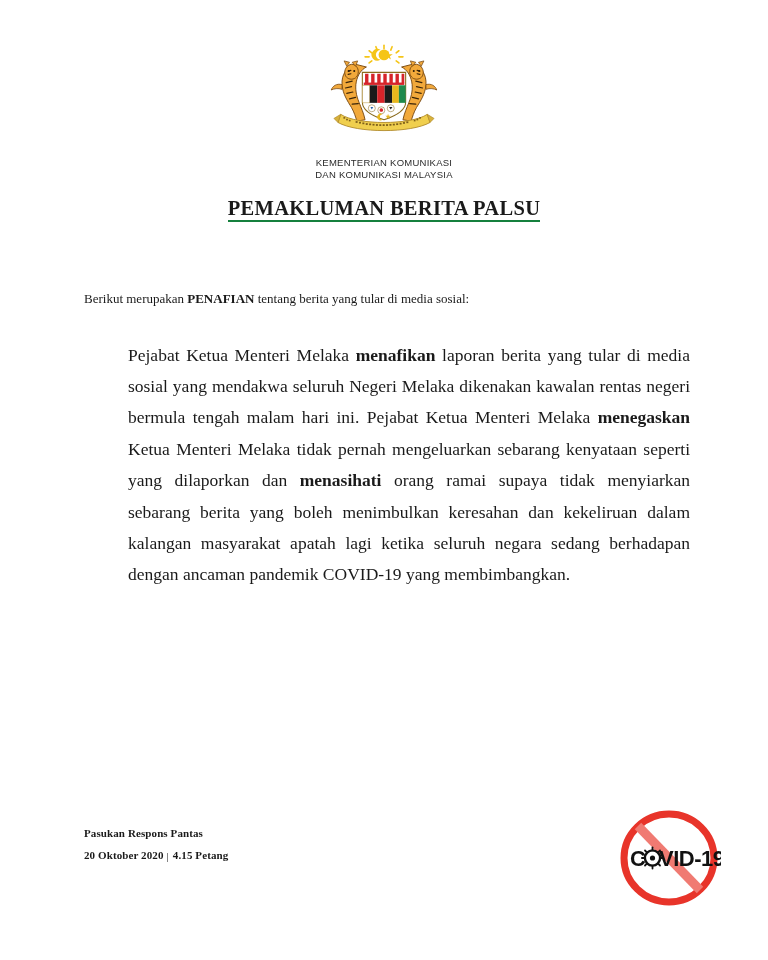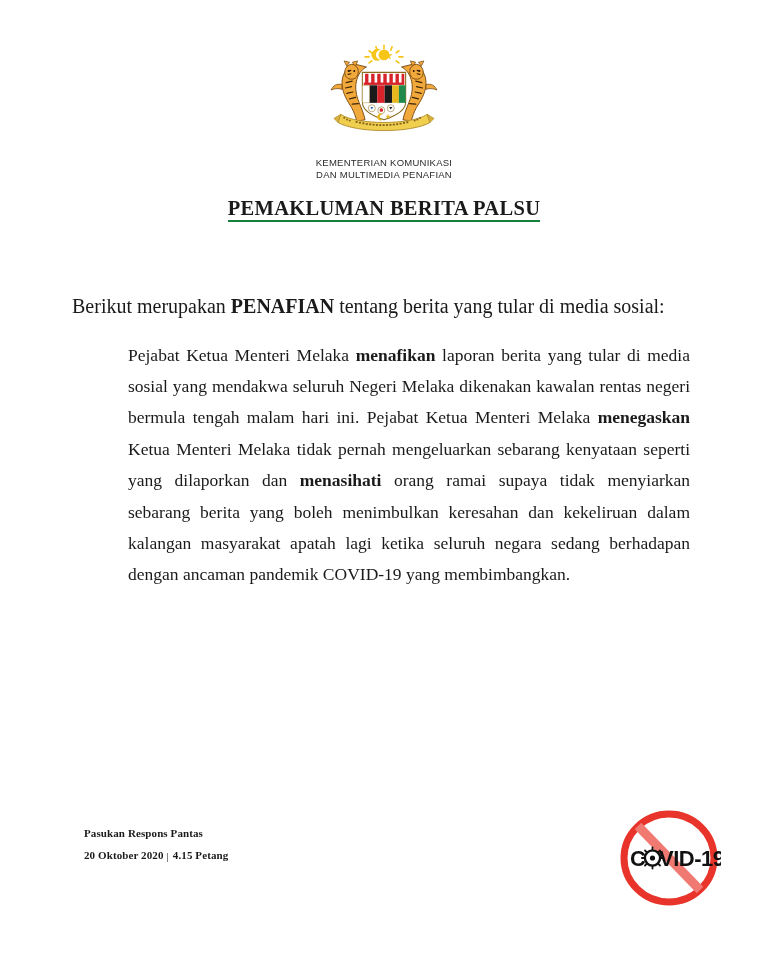--- a/index.html
+++ b/index.html
@@ -64,23 +64,23 @@
   }
   .doc-title span {
     border-bottom: 2px solid #15803d;
     padding-bottom: 1px;
   }
 
   
   .intro {
     position: absolute;
     top: 274px;
-    left: 72px;
+    left: 84px;
     width: 610px;
-    font-size: 20px;
+    font-size: 13px;
     line-height: 24px;
   }
   .intro b { font-weight: bold; }
 
   .body-para {
     position: absolute;
     top: 322px;
     left: 128px;
     width: 562px;
     font-size: 17.5px;
@@ -244,21 +244,21 @@
             <rect x="152" y="108" width="2.6" height="2.4"></rect>
               <rect x="148" y="110.5" width="2.6" height="2.4"></rect>
             <rect x="144" y="112" width="2.6" height="2.4"></rect>
           </g>
         </g>
       </svg>
     </span>
 
     <div class="ministry-name">
       <span class="l1">KEMENTERIAN KOMUNIKASI</span>
-      <span class="l2">DAN MULTIMEDIA PENAFIAN</span>
+      <span class="l2">DAN KOMUNIKASI MALAYSIA</span>
     </div>
   </div>
 
   <div class="doc-title">
     <span>PEMAKLUMAN BERITA PALSU</span>
   </div>
 
   <p class="intro">
     <span>Berikut merupakan </span><b>PENAFIAN</b><span> tentang berita yang tular di media sosial:</span>
   </p>

